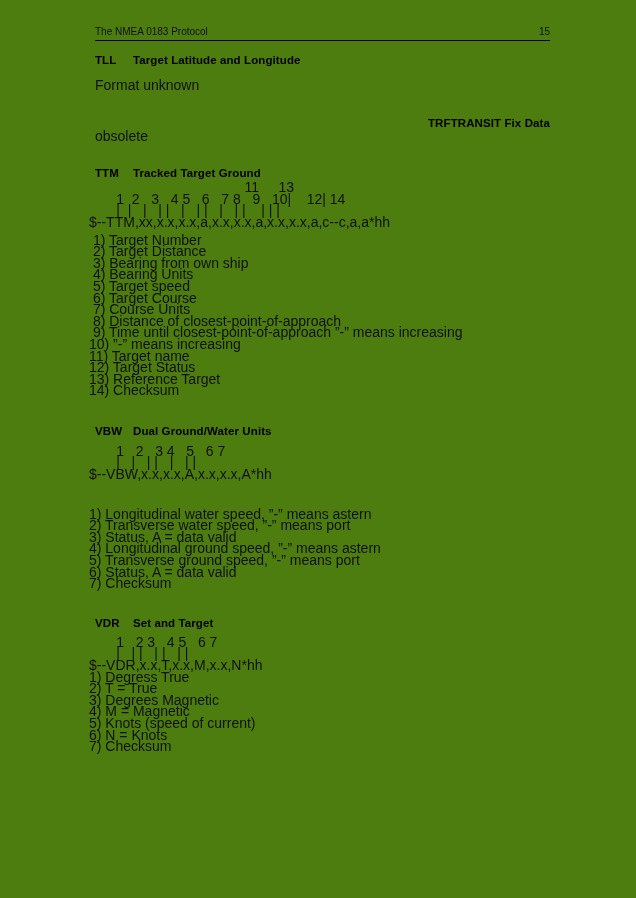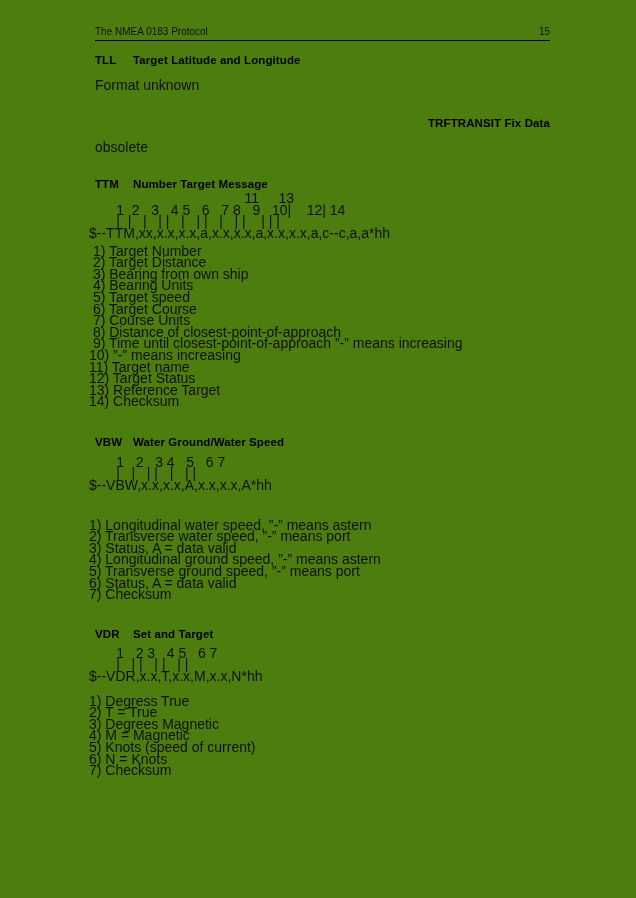--- a/index.html
+++ b/index.html
@@ -48,30 +48,30 @@
     color: #111111;
     white-space: pre;
   }
   pre.diagram, pre.fields {
     margin-left: -6px;
   }
   
   .s-tll h2 { margin-top: 13px; }
   .s-tll pre.body { margin-top: 13px; }
   .s-trf h2 { margin-top: 25px; text-align: right; }
-  .s-trf pre.body { margin-top: 12px; }
+  .s-trf pre.body { margin-top: 1px; }
   .s-ttm h2 { margin-top: 25px; }
   .s-ttm pre.diagram { margin-top: 2px; }
   .s-ttm pre.fields { margin-top: 6px; }
   .s-vbw h2 { margin-top: 28px; }
   .s-vbw pre.diagram { margin-top: 8px; }
   .s-vbw pre.fields { margin-top: 28px; }
   .s-vdr h2 { margin-top: 27px; }
   .s-vdr pre.diagram { margin-top: 7px; }
-  .s-vdr pre.fields { margin-top: 13px; }
+  .s-vdr pre.fields { }
 </style>
 </head>
 <body>
 
 <div class="page">
 
   <div class="header">
     <span>The NMEA 0183 Protocol</span>
     <span>15</span>
   </div>
@@ -85,21 +85,21 @@
 
   <section class="s-trf">
     <h2>
       <span class="code">TRF</span><span class="title">TRANSIT Fix Data</span>
     </h2>
     <pre class="body">obsolete</pre>
   </section>
 
   <section class="s-ttm">
     <h2>
-      <span class="code">TTM</span><span class="title">Number Target Message</span>
+      <span class="code">TTM</span><span class="title">Tracked Target Ground</span>
     </h2>
     <pre class="diagram">                                        11     13
        1  2   3   4 5   6   7 8   9   10|    12| 14
        |  |   |   | |   |   | |   |   | |    | | |
 $--TTM,xx,x.x,x.x,a,x.x,x.x,a,x.x,x.x,a,c--c,a,a*hh</pre>
     <pre class="fields"> 1) Target Number
  2) Target Distance
  3) Bearing from own ship
  4) Bearing Units
  5) Target speed
@@ -109,21 +109,21 @@
  9) Time until closest-point-of-approach ”-” means increasing
 10) ”-” means increasing
 11) Target name
 12) Target Status
 13) Reference Target
 14) Checksum</pre>
   </section>
 
   <section class="s-vbw">
     <h2>
-      <span class="code">VBW</span><span class="title">Water Ground/Water Speed</span>
+      <span class="code">VBW</span><span class="title">Dual Ground/Water Units</span>
     </h2>
     <pre class="diagram">       1   2   3 4   5   6 7
        |   |   | |   |   | |
 $--VBW,x.x,x.x,A,x.x,x.x,A*hh</pre>
     <pre class="fields">1) Longitudinal water speed, ”-” means astern
 2) Transverse water speed, ”-” means port
 3) Status, A = data valid
 4) Longitudinal ground speed, ”-” means astern
 5) Transverse ground speed, ”-” means port
 6) Status, A = data valid

